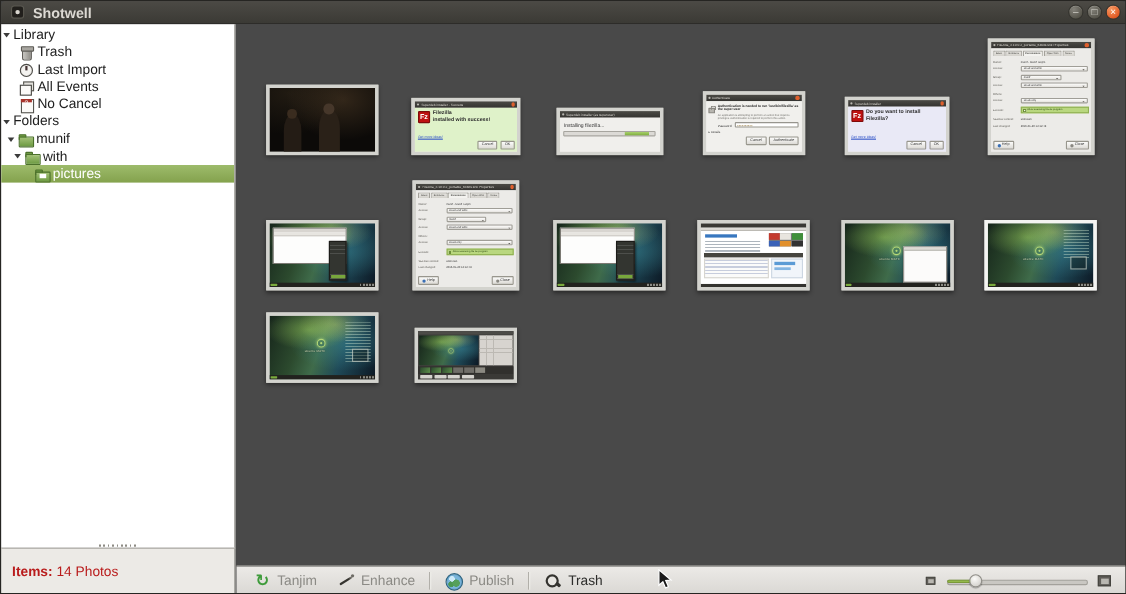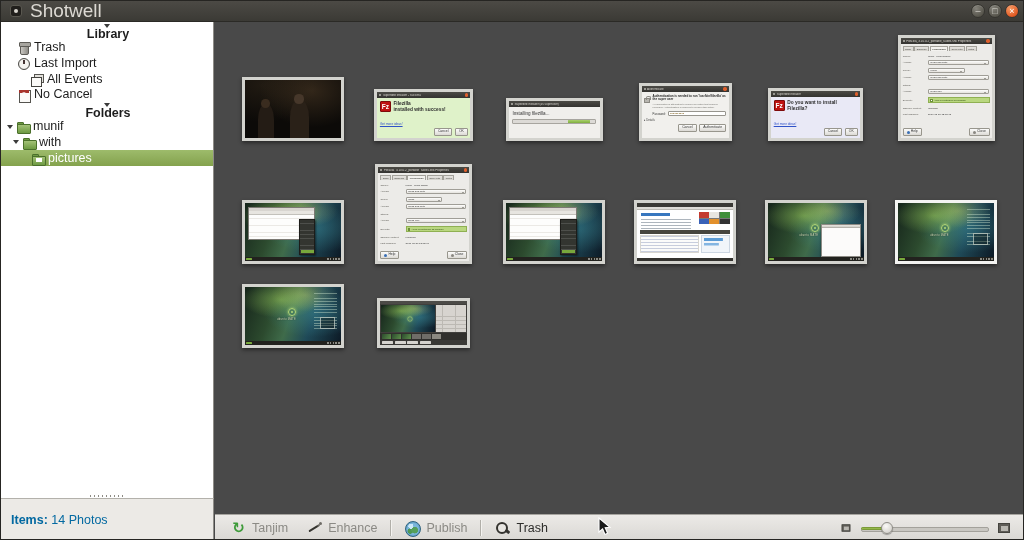--- a/index.html
+++ b/index.html
@@ -9,35 +9,35 @@
     border:1px solid #262522; overflow:hidden; }
 
   
   .titlebar { position:absolute; left:0; top:0; width:100%; height:21px;
     background:linear-gradient(#4c4a45,#3b3a35); border-bottom:1px solid #2b2a26;
     display:flex; align-items:center; border-radius:4px 4px 0 0; }
   .app-icon { width:12px; height:12px; border-radius:3px; background:#211f1c;
     border:1px solid #5a5850; position:relative; margin:0 8px 0 9px; flex:none; }
   .app-icon:after { content:""; position:absolute; left:3px; top:3px; width:4px; height:4px;
     border-radius:50%; background:#d8d5ce; }
-  .titlebar .title { font-size:19px; font-weight:normal; color:#dcd9d3; }
+  .titlebar .title { font-size:13px; font-weight:bold; color:#dcd9d3; }
   .win-controls { margin-left:auto; display:flex; align-items:center; padding-right:4px; }
   .wbtn { width:14px; height:14px; border-radius:50%; margin-left:3px; display:flex;
     align-items:center; justify-content:center; font-size:9px; line-height:1; color:#d6d4ce;
     background:radial-gradient(circle at 35% 30%, #84827a, #545249 75%);
     border:1px solid #35342f; box-shadow:inset 0 1px 0 rgba(255,255,255,.18); cursor:default; }
   .wbtn.close { background:radial-gradient(circle at 35% 30%, #f79a63, #df531d 78%); color:#fff; }
   .wbtn .g { transform:translateY(-0.5px); }
 
   
   .sidebar { position:absolute; left:0; top:21px; width:213px; height:476px;
     background:#ffffff; border-right:1px solid #8e8c87; overflow:hidden; padding-top:2px; }
   .sb-row { display:flex; align-items:center; height:15.8px; font-size:12.5px;
     color:#1d1d1d; white-space:nowrap; cursor:default; }
-  .sb-row.header { font-weight:bold;flex-direction:column; }
+  .sb-row.header { font-weight:normal; }
   .sb-row.selected { background:linear-gradient(#9dbb6b,#84a24d); color:#fff; }
   .sb-label { line-height:1; padding-bottom:1px; }
   .tri { width:0; height:0; border-left:3.5px solid transparent; border-right:3.5px solid transparent;
     border-top:4.5px solid #3b3b3b; margin-right:3px; flex:none; }
 
   
   .si { width:14px; height:13px; position:relative; flex:none; margin-right:3px; }
   .si-photos:before { content:""; position:absolute; left:4px; top:1px; width:8px; height:8px;
     background:#e9e7e2; border:1px solid #6f6f6a; }
   .si-photos:after { content:""; position:absolute; left:1px; top:3px; width:9px; height:8px;
@@ -70,21 +70,21 @@
   .si-folderpic:after { content:""; position:absolute; left:1px; top:4px; width:12px; height:8px;
     background:linear-gradient(#fff,#fff) 2.5px 1.5px/6px 4px no-repeat,
                linear-gradient(#a3c177,#6d9a42); border:1px solid #4b702b; border-radius:1px; }
 
   
   .status-panel { position:absolute; left:0; top:497px; width:213px; height:43px;
     background:#eceae6; border-top:1px solid #b3b1ab; border-right:1px solid #8e8c87; }
   .handle-dots { position:absolute; left:50%; top:-4px; transform:translateX(-50%);
     width:34px; height:2px;
     background:repeating-linear-gradient(90deg,#8d8b84 0 1.5px,transparent 1.5px 4px); }
-  .status-text { position:absolute; left:10px; top:14px; font-size:12.5px; color:#0369a1; }
+  .status-text { position:absolute; left:10px; top:14px; font-size:12.5px; color:#b91c1c; }
   .status-text b { font-weight:bold; }
 
   
   .content { position:absolute; left:214px; top:21px; width:810px; height:492px;
     background:#494949; overflow:hidden; }
   .t-row { position:absolute; left:13px; display:flex; }
   .t-row.r0 { top:13px;  height:106px; }
   .t-row.r1 { top:136px; height:106px; }
   .t-row.r2 { top:220px; height:106px; }
   .t-cell { width:130.6px; display:flex; justify-content:center; align-items:flex-end; }
@@ -322,21 +322,21 @@
           <span class="sb-label">Library</span>
         </div>
         <div class="sb-row " style="padding-left:16px">
           <span class="si si-trash"></span>
           <span class="sb-label">Trash</span>
         </div>
         <div class="sb-row " style="padding-left:16px">
           <span class="si si-clock"></span>
           <span class="sb-label">Last Import</span>
         </div>
-        <div class="sb-row " style="padding-left:29px">
+        <div class="sb-row " style="padding-left:16px">
           <span class="si si-events"></span>
           <span class="sb-label">All Events</span>
         </div>
         <div class="sb-row " style="padding-left:16px">
           <span class="si si-noevent"></span>
           <span class="sb-label">No Cancel</span>
         </div>
         <div class="sb-row header" style="padding-left:2px">
           <span class="tri"></span>
           <span class="sb-label">Folders</span>

